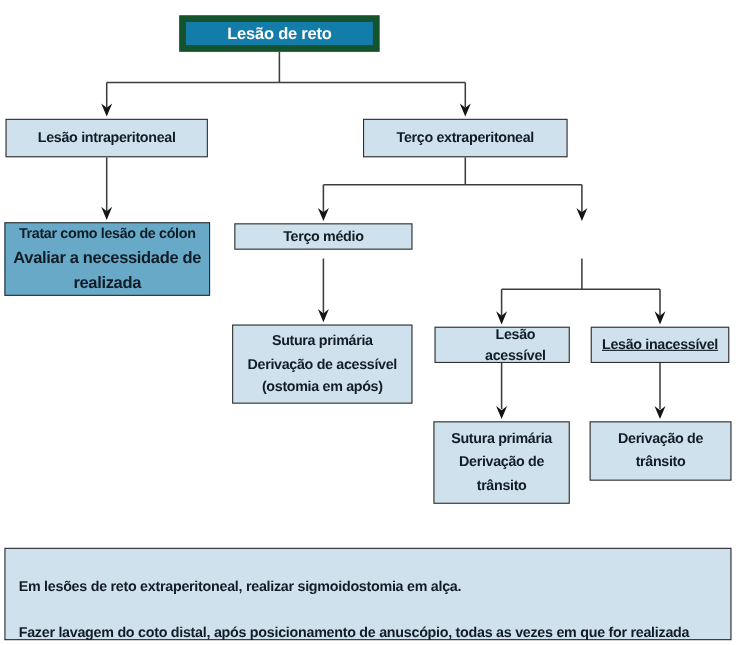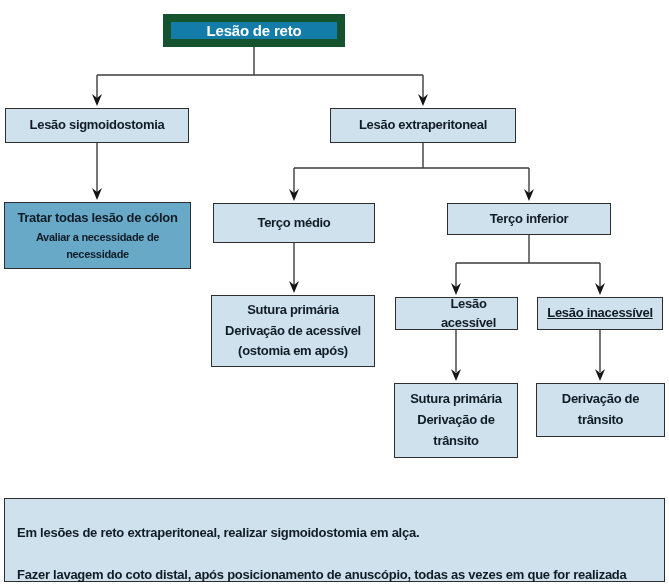--- a/index.html
+++ b/index.html
@@ -42,34 +42,34 @@
     border:1.5px solid var(--border);
     font-size:13px;
     font-weight:700;
     letter-spacing:-0.3px;
     line-height:1.45;
     padding:2px 4px;
   }
   .node-root{
     left:163px;top:14px;width:182px;height:33px;
     background:var(--root-fill);
-    border:8px solid #14532d;
+    border:6px solid #14532d;
     color:var(--root-text);
     font-size:15px;
     letter-spacing:-0.2px;
   }
   .node-intraperitoneal{left:5px;top:108px;width:184px;height:35px;}
   .node-extraperitoneal{left:330px;top:108px;width:186px;height:35px;}
   .node-treat-colon{
     left:4px;top:202px;width:187px;height:67px;
     background:var(--emphasis-fill);
     line-height:1.6;
   }
-  .node-treat-colon .line-sub{font-size:11px;line-height:1.55;}
-  .node-terco-medio{left:213px;top:203px;width:162px;height:40px;}
+  .node-treat-colon .line-sub{font-size:15px;line-height:1.55;}
+  .node-terco-medio{left:213px;top:203px;width:162px;height:24px;}
   .node-terco-inferior{left:447px;top:203px;width:164px;height:32px;}
   .node-medio-outcome{left:211px;top:295px;width:164px;height:72px;line-height:1.6;}
   .node-lesao-acessivel{left:395px;top:297px;width:123px;height:33px;padding-left:28px;}
   .node-lesao-inacessivel{left:537px;top:297px;width:126px;height:33px;text-decoration:underline;}
   .node-acessivel-outcome{left:394px;top:383px;width:124px;height:75px;line-height:1.6;}
   .node-inacessivel-outcome{left:536px;top:383px;width:129px;height:54px;line-height:1.6;}
   .note-box{
     position:absolute;
     left:4px;top:498px;width:661px;height:84px;
     background:var(--note-fill);
@@ -112,40 +112,37 @@
 
     <path d="M600,330 V372" fill="none" stroke="var(--connector)" stroke-width="1.4"></path>
     <polygon points="595,369 600,381 605,369 600,373" fill="#141414"></polygon>
   </svg>
 
   <div class="node node-root">
     <span>Lesão de reto</span>
   </div>
 
   <div class="node node-intraperitoneal">
-    <span>Lesão sigmoidostomia</span>
+    <span>Lesão intraperitoneal</span>
   </div>
 
   <div class="node node-extraperitoneal">
-    <span>Lesão extraperitoneal</span>
+    <span>Terço extraperitoneal</span>
   </div>
 
   <div class="node node-treat-colon">
-    <span>Tratar todas lesão de cólon</span>
+    <span>Tratar como lesão de cólon</span>
     <span class="line-sub">Avaliar a necessidade de</span>
-    <span class="line-sub">necessidade</span>
+    <span class="line-sub">realizada</span>
   </div>
 
   <div class="node node-terco-medio">
     <span>Terço médio</span>
   </div>
 
-  <div class="node node-terco-inferior">
-    <span>Terço inferior</span>
-  </div>
 
   <div class="node node-medio-outcome">
     <span>Sutura primária</span>
     <span>Derivação de acessível</span>
     <span>(ostomia em após)</span>
   </div>
 
   <div class="node node-lesao-acessivel">
     <span>Lesão acessível</span>
   </div>

